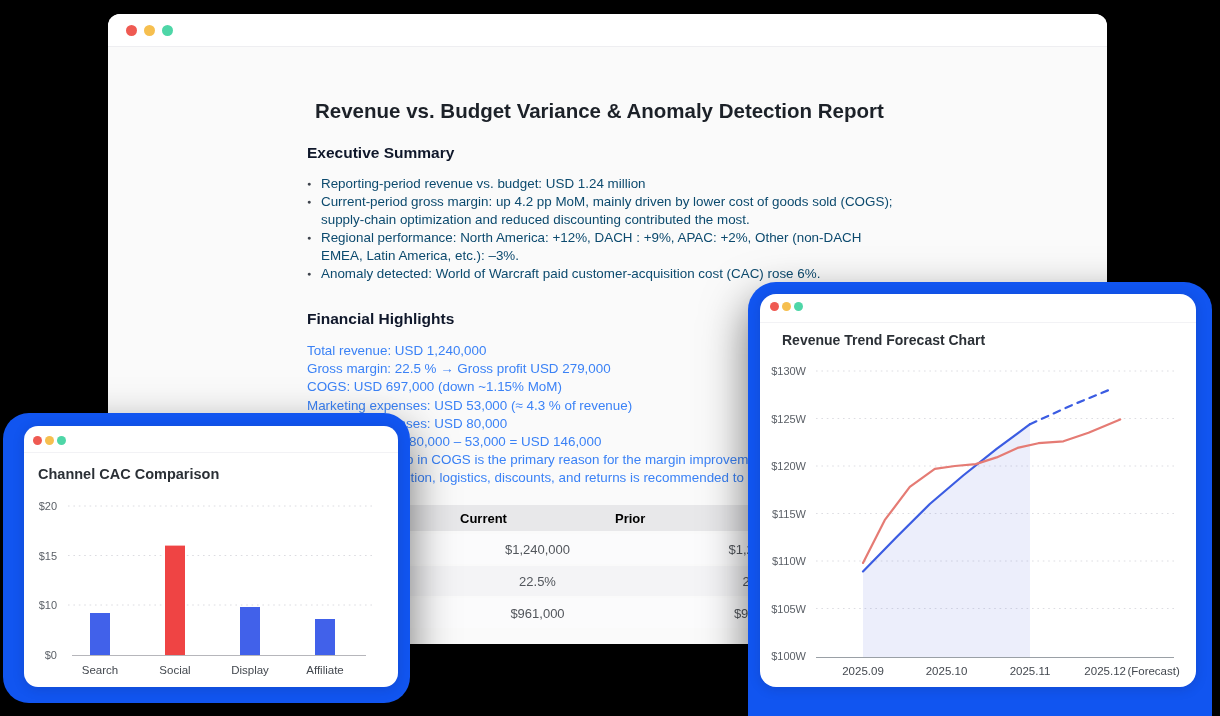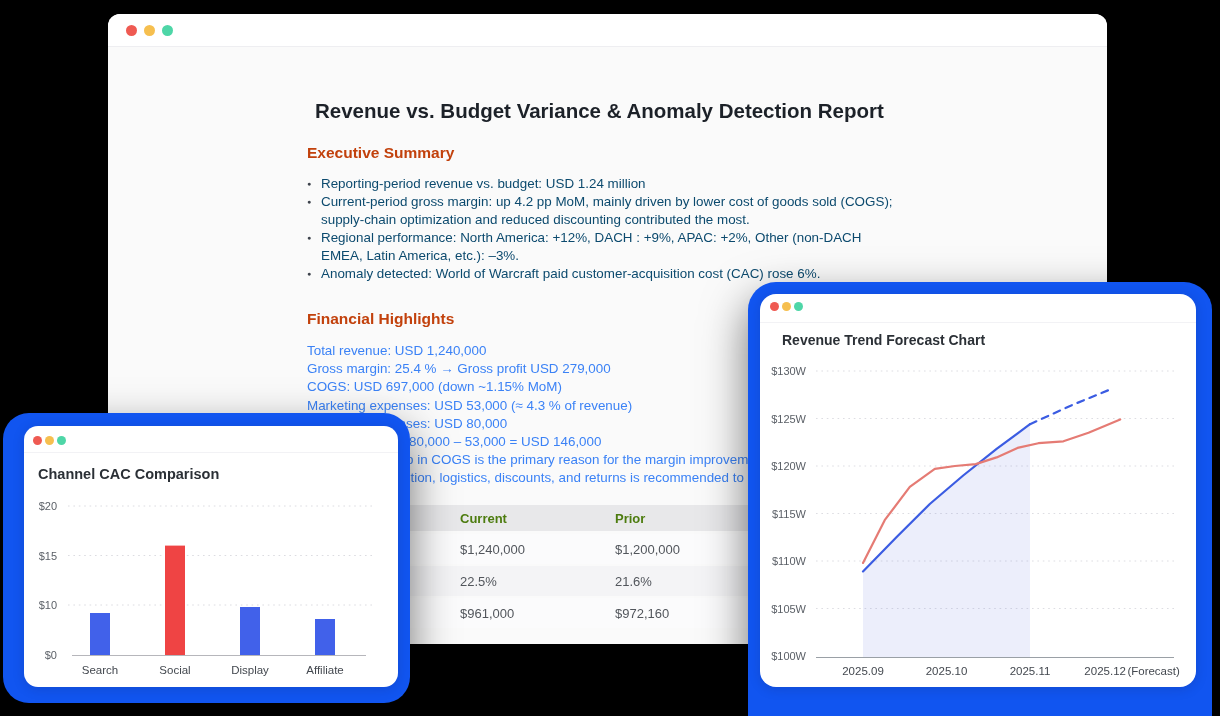--- a/index.html
+++ b/index.html
@@ -16,35 +16,35 @@
        background:#fafafa;border-radius:12px;
        box-shadow:0 12px 40px rgba(0,0,0,.55);}
   .doc .titlebar{position:absolute;left:0;top:0;right:0;height:32px;background:#fff;
        border-bottom:1px solid #eeeef1;border-radius:12px 12px 0 0;}
   .doc .dotrow{left:18px;top:0;height:32px;gap:7px;}
   .doc .dot{width:11px;height:11px;}
   .doc-body{position:absolute;left:0;top:32px;right:0;bottom:0;overflow:hidden;
        border-radius:0 0 12px 12px;}
   .doc h1{position:absolute;left:199px;top:44px;margin:8px;font-size:20.5px;line-height:26px;
        font-weight:700;color:#1c2128;white-space:nowrap;}
-  .doc h2{position:absolute;left:199px;margin:0;font-size:15.5px;font-weight:700;color:#c2410c;}
+  .doc h2{position:absolute;left:199px;margin:0;font-size:15.5px;font-weight:700;color:#0f172a;}
   .h-exec{top:98px;}
   .h-fin{top:264px;}
   .bullets{position:absolute;left:199px;top:129px;width:590px;margin:0;padding:0;
        list-style:none;font-size:13.4px;line-height:18px;color:#0c4a6e;}
   .bullets li{position:relative;padding-left:14px;}
   .bullets li::before{content:"●";position:absolute;left:0;top:0;font-size:7px;line-height:18px;color:#3c424b;}
   .fin-lines{position:absolute;left:199px;top:296px;font-size:13.4px;line-height:18.2px;
        color:#3b82f6;white-space:nowrap;}
 
   
   .var-table{position:absolute;left:199px;top:459px;width:600px;font-size:13px;}
   .t-row{display:flex;align-items:center;}
-  .t-head{height:26px;background:#e8e8ea;font-weight:700;color:#4d7c0f;}
-  .t-body .t-row{height:30px;color:#52565c;}
+  .t-head{height:26px;background:#e8e8ea;font-weight:700;color:#000000;}
+  .t-body .t-row{height:30px;color:#52565c;text-align:center;}
   .t-body .t-row{margin-top:2px;}
   .t-body .t-row:first-child{margin-top:3px;}
   .t-body .t-row:nth-child(odd){background:#fbfbfc;}
   .t-body .t-row:nth-child(even){background:#f4f4f6;}
   .t-cell{flex:none;overflow:hidden;}
   .t-cell.c0{width:153px;}
   .t-cell.c1{width:155px;}
   .t-cell.c2{width:292px;}
 
   
@@ -94,21 +94,21 @@
       <ul class="bullets">
           <li>Reporting-period revenue vs. budget: USD 1.24 million</li>
           <li>Current-period gross margin: up 4.2 pp MoM, mainly driven by lower cost of goods sold (COGS); supply-chain optimization and reduced discounting contributed the most.</li>
           <li>Regional performance: North America: +12%, DACH : +9%, APAC: +2%, Other (non-DACH EMEA, Latin America, etc.): –3%.</li>
           <li>Anomaly detected: World of Warcraft paid customer-acquisition cost (CAC) rose 6%.</li>
         </ul>
 
       <h2 class="h-fin">Financial Highlights</h2>
       <div class="fin-lines">
           <div>Total revenue: USD 1,240,000</div>
-          <div>Gross margin: 25.4 % → Gross profit USD 279,000</div>
+          <div>Gross margin: 22.5 % → Gross profit USD 279,000</div>
           <div>COGS: USD 697,000 (down ~1.15% MoM)</div>
           <div>Marketing expenses: USD 53,000 (≈ 4.3 % of revenue)</div>
           <div>Operating expenses: USD 80,000</div>
           <div>Profit: 279,000 – 80,000 – 53,000 = USD 146,000</div>
           <div>Analysis: the drop in COGS is the primary reason for the margin improvement;</div>
           <div>Review of production, logistics, discounts, and returns is recommended to assess sustainability.</div>
         </div>
 
       <div class="var-table">
         <div class="t-row t-head">

